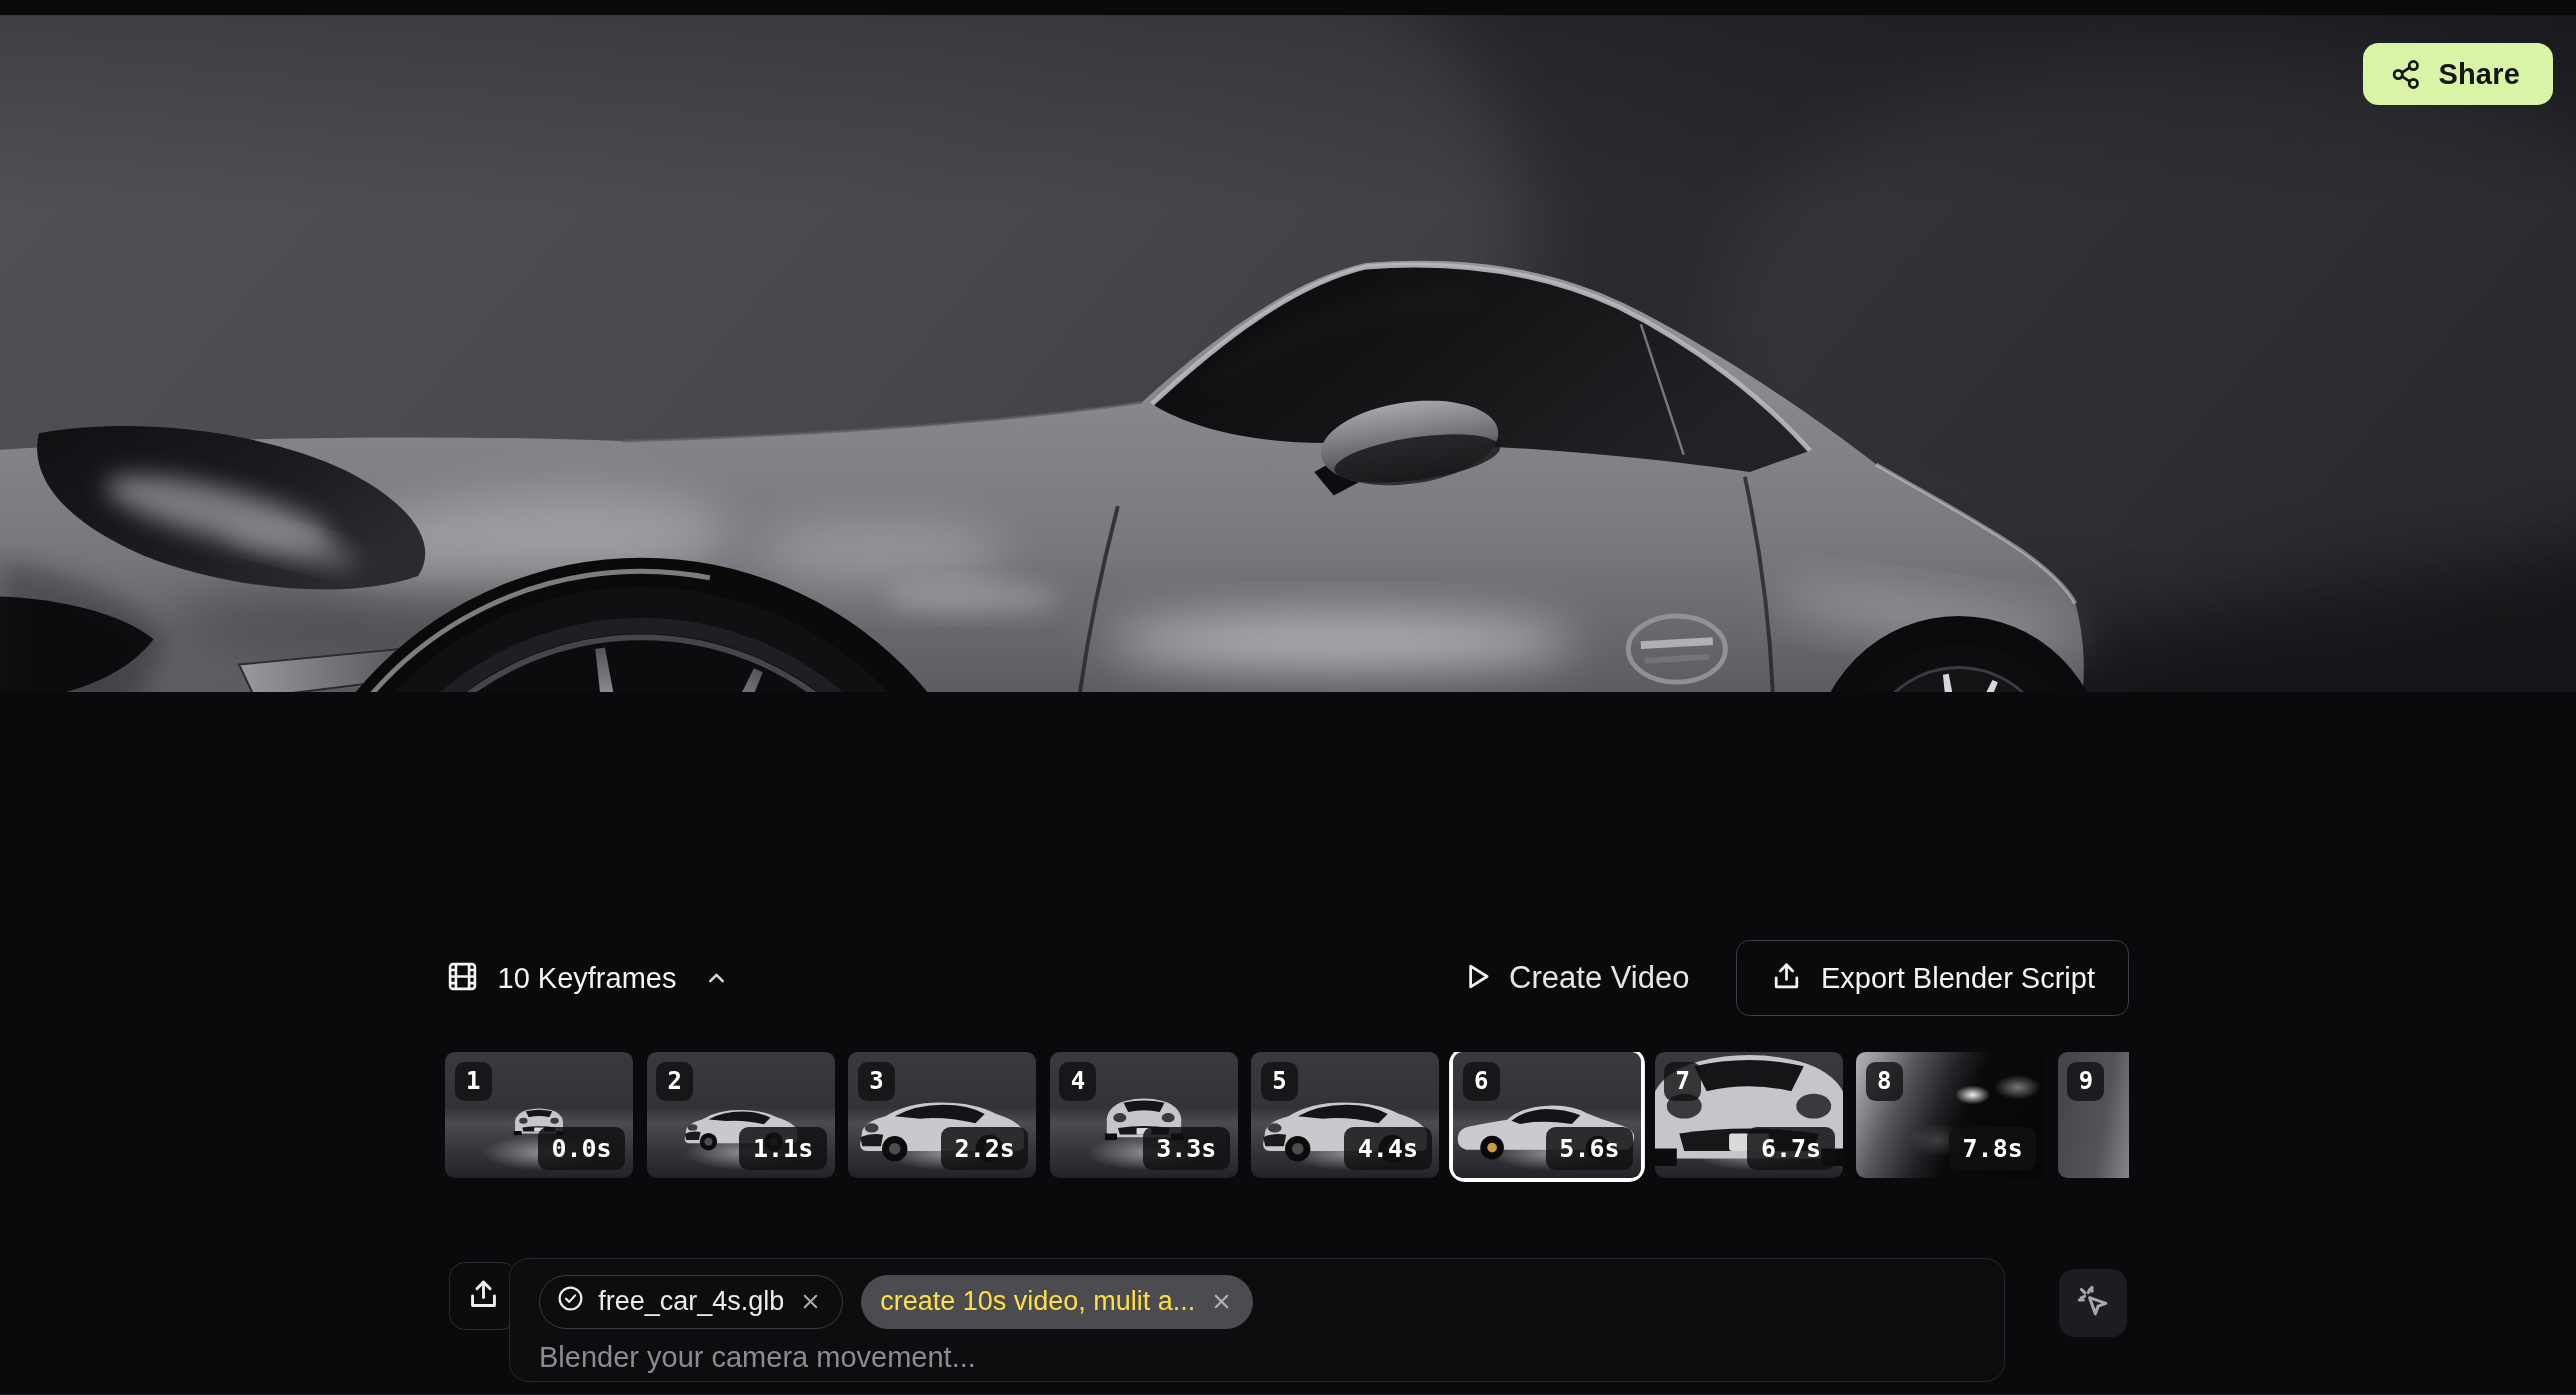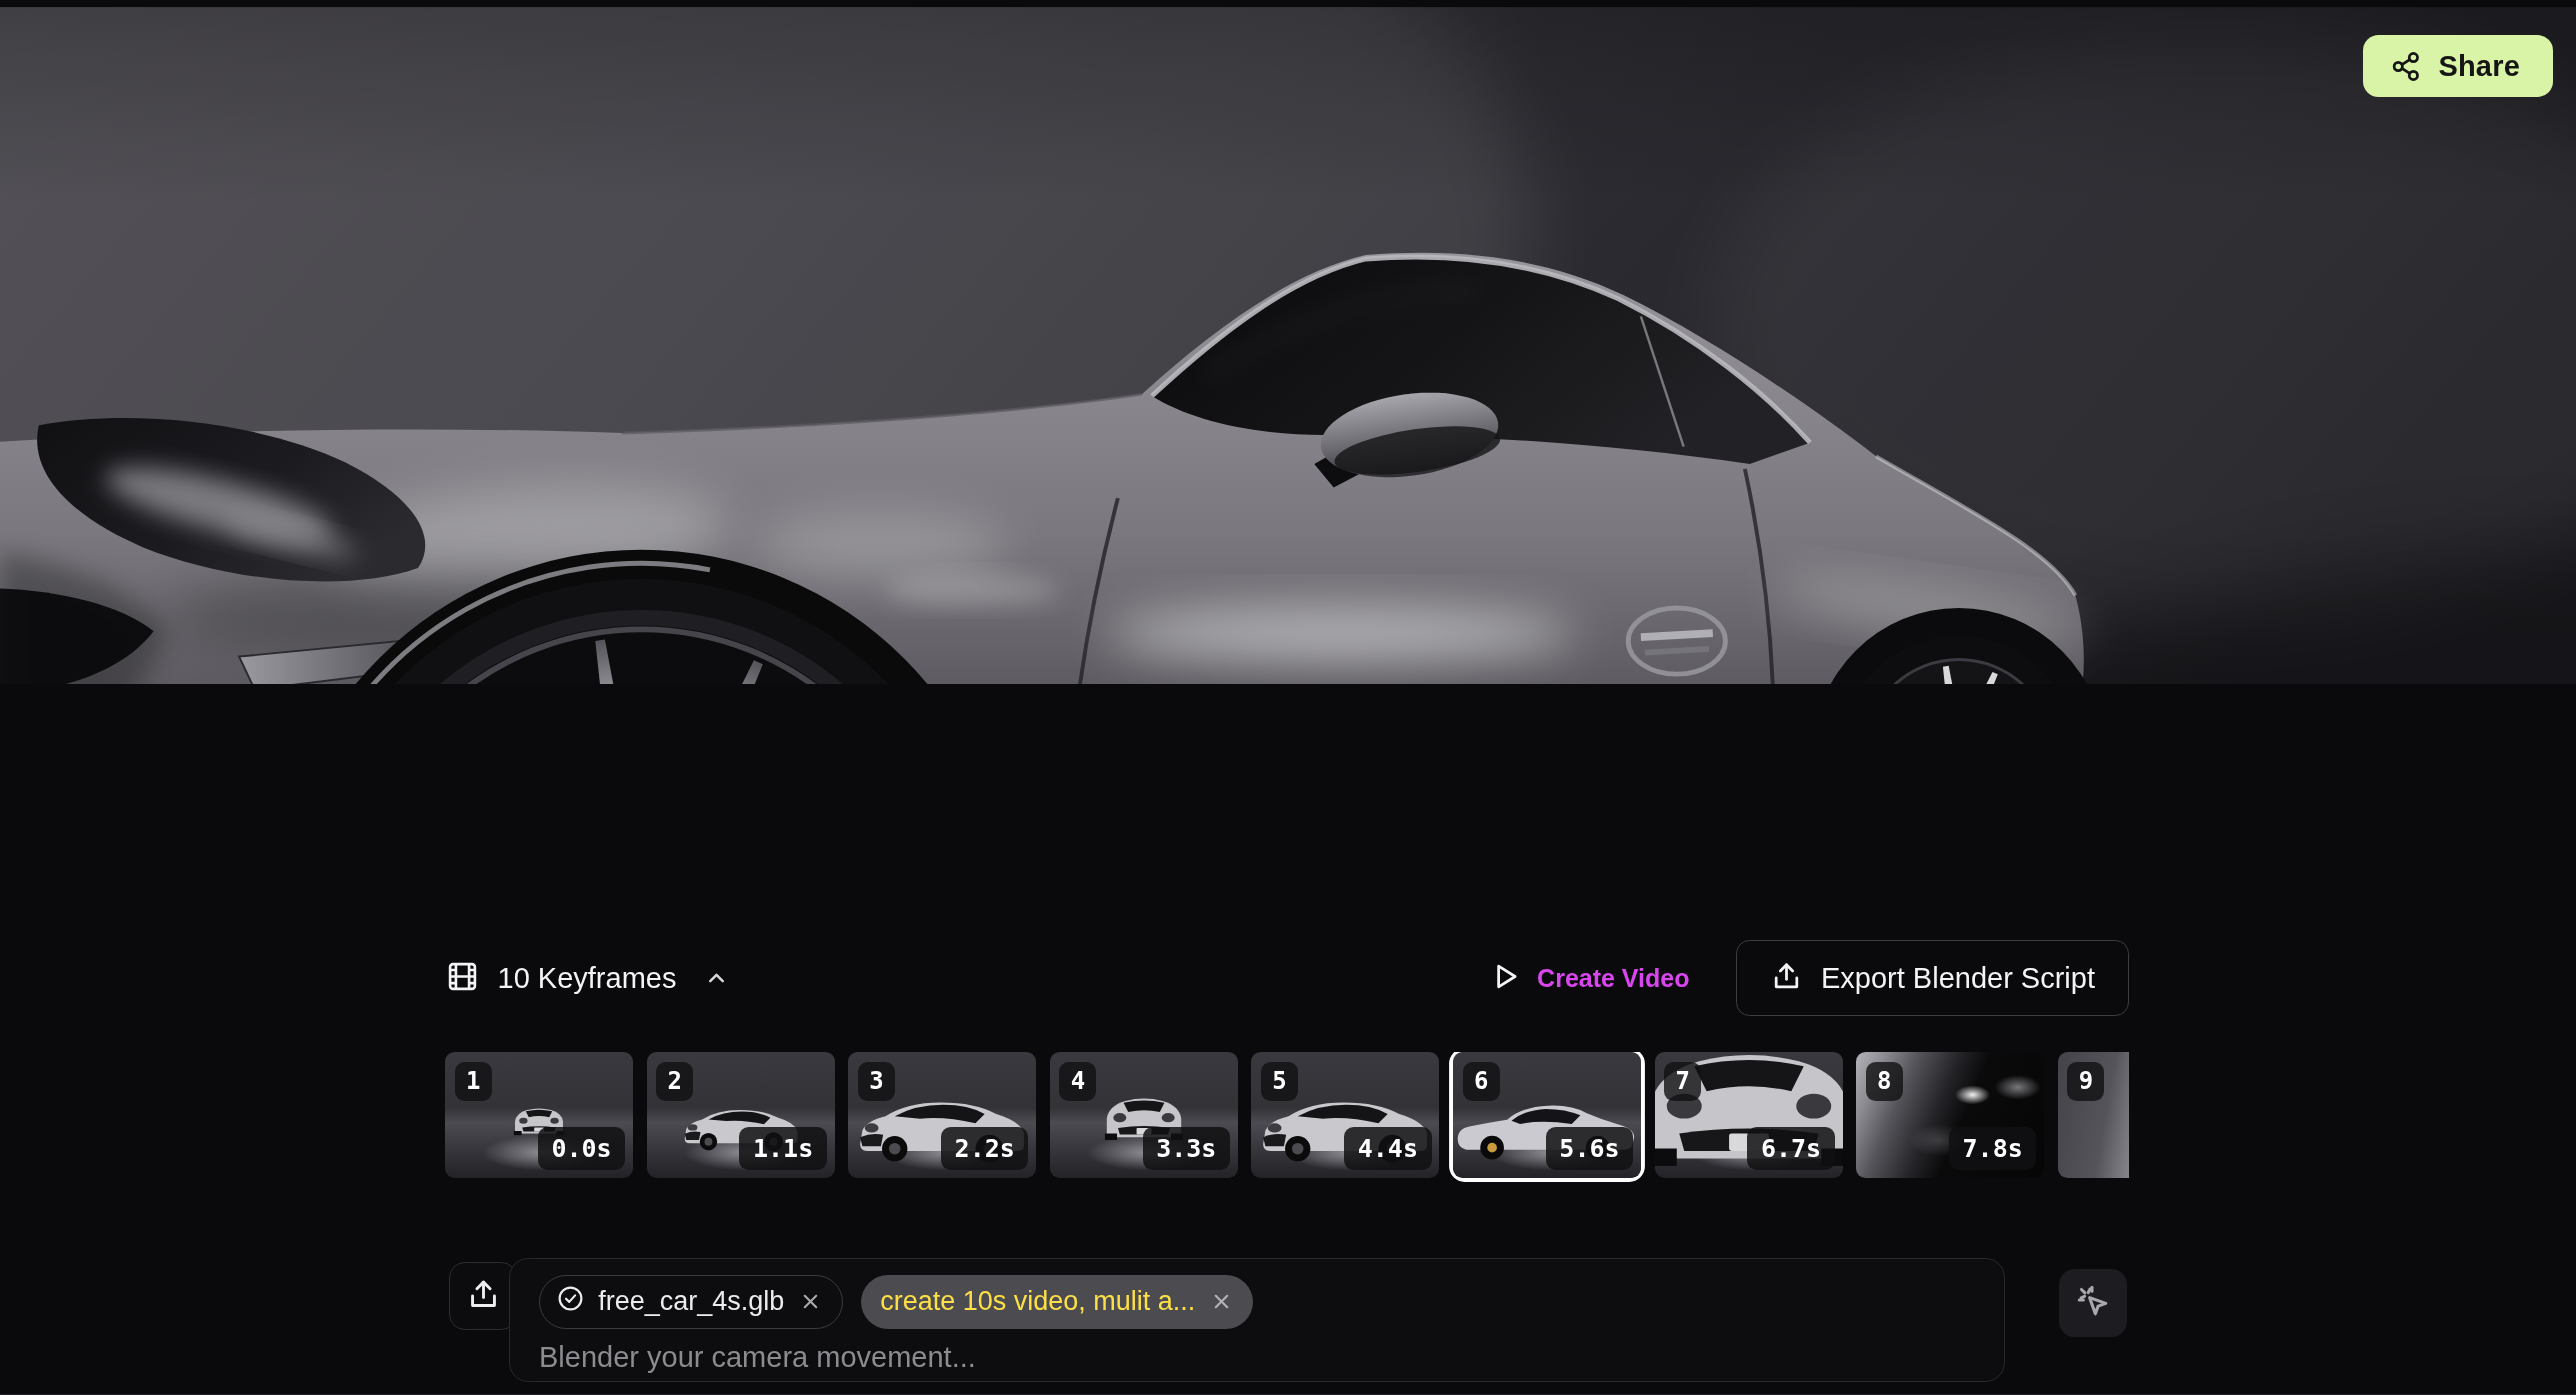--- a/index.html
+++ b/index.html
@@ -4,21 +4,21 @@
 <style>
   * { margin:0; padding:0; box-sizing:border-box; }
   html,body { background:#060608; }
   .app {
     position:relative; width:2576px; height:1396px; overflow:hidden;
     background:#0a0a0c; font-family:"Liberation Sans", sans-serif;
     -webkit-font-smoothing:antialiased;
   }
 
   
-  .viewport { position:absolute; left:0; top:7px; width:2576px; height:677px; overflow:hidden; }
+  .viewport { position:absolute; left:0; top:15px; width:2576px; height:677px; overflow:hidden; }
   .viewport svg { display:block; }
 
   
   .share-btn {
     position:absolute; top:28px; right:23px; height:62px; padding:0 33px 0 27px;
     display:flex; align-items:center; gap:15.6px; border-radius:15.6px;
     background:#d9f4a6; color:#151515; cursor:pointer; border:none;
   }
   .share-btn .lbl { font-size:29px; font-weight:700; letter-spacing:0.2px; }
   .share-btn svg { display:block; }
@@ -32,21 +32,21 @@
     display:flex; align-items:center;
   }
   .kf-left { display:flex; align-items:center; gap:17.5px; cursor:pointer; }
   .kf-count { font-size:29px; font-weight:500; color:#f4f4f6; }
   .kf-chevron { margin-left:9.7px; display:flex; align-items:center; }
   .kf-spacer { flex:1; }
   .create-video {
     display:flex; align-items:center; gap:15.6px; cursor:pointer; background:none; border:none;
     color:#f4f4f6; margin-right:47px;
   }
-  .create-video .lbl { font-size:25px; font-weight:700; color:#d946ef; }
+  .create-video .lbl { font-size:31px; font-weight:400; color:#e5e5e5; }
   .export-btn {
     height:76px; padding:0 33px; display:flex; align-items:center; gap:17.5px;
     border:1.5px solid #3e3d43; border-radius:13.6px; background:transparent; cursor:pointer;
     color:#f4f4f6;
   }
   .export-btn .lbl { font-size:29px; font-weight:500; color:#f4f4f6; }
 
   
   .thumbs {
     position:absolute; left:445px; top:1052px; width:1684px; height:132px;

